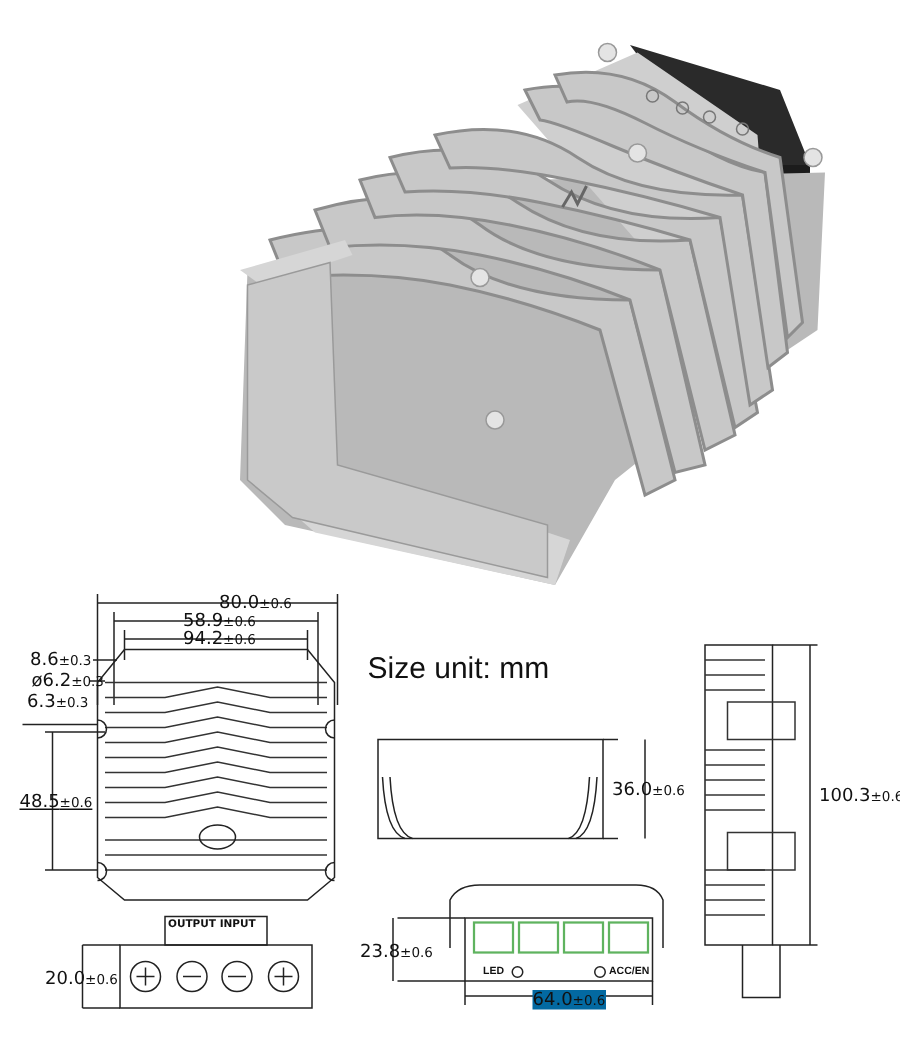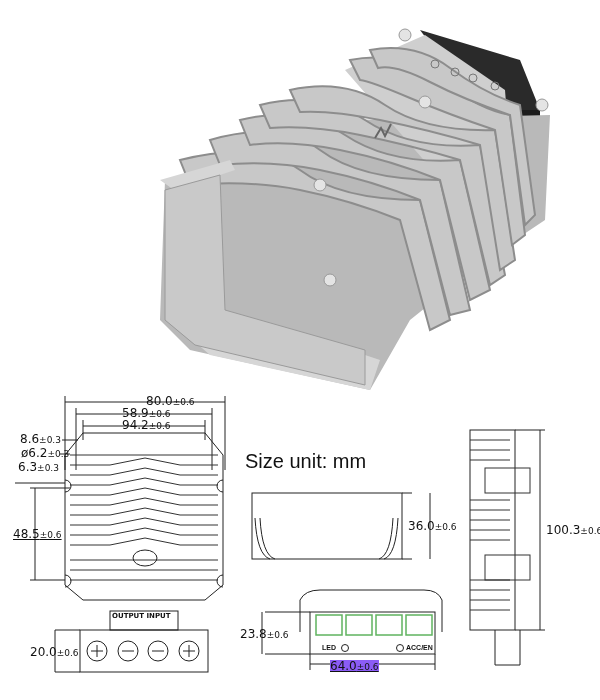--- a/index.html
+++ b/index.html
@@ -177,22 +177,22 @@
 <div class="abs dim" style="left:3px;top:447px;margin-left:18px;"><span>ø6.2</span><small>±0.3</small></div>
 <div class="abs dim" style="left:18px;top:461px;"><span>6.3</span><small>±0.3</small></div>
 <div class="abs dim" style="left:13px;top:528px;text-decoration:underline;"><span>48.5</span><small>±0.6</small></div>
 <div class="abs dim" style="left:30px;top:646px;"><span>20.0</span><small>±0.6</small></div>
 
 <div class="abs" style="left:112px;top:612px;font-size:7px;font-weight:bold;font-family:'DejaVu Sans',sans-serif;">
   <span>OUTPUT</span>
   <span>INPUT</span>
 </div>
 
-<div class="abs unit" style="left:245px;top:435px;margin-top:15px;">Size unit: mm</div>
+<div class="abs unit" style="left:245px;top:435px;">Size unit: mm</div>
 
 <div class="abs dim" style="left:408px;top:520px;"><span>36.0</span><small>±0.6</small></div>
 
 <div class="abs dim" style="left:240px;top:628px;"><span>23.8</span><small>±0.6</small></div>
-<div class="abs dim" style="left:330px;top:660px;background:#8b5cf6;text-decoration:underline;"><span>64.0</span><small>±0.6</small></div>
+<div class="abs dim" style="left:355px;top:660px;background:#0369a1;"><span>64.0</span><small>±0.6</small></div>
 <div class="abs" style="left:322px;top:644px;font-size:7px;font-weight:bold;">LED</div>
 <div class="abs" style="left:406px;top:644px;font-size:7px;font-weight:bold;">ACC/EN</div>
 
 <div class="abs dim" style="left:546px;top:524px;"><span>100.3</span><small>±0.6</small></div>
 
 </body></html>

